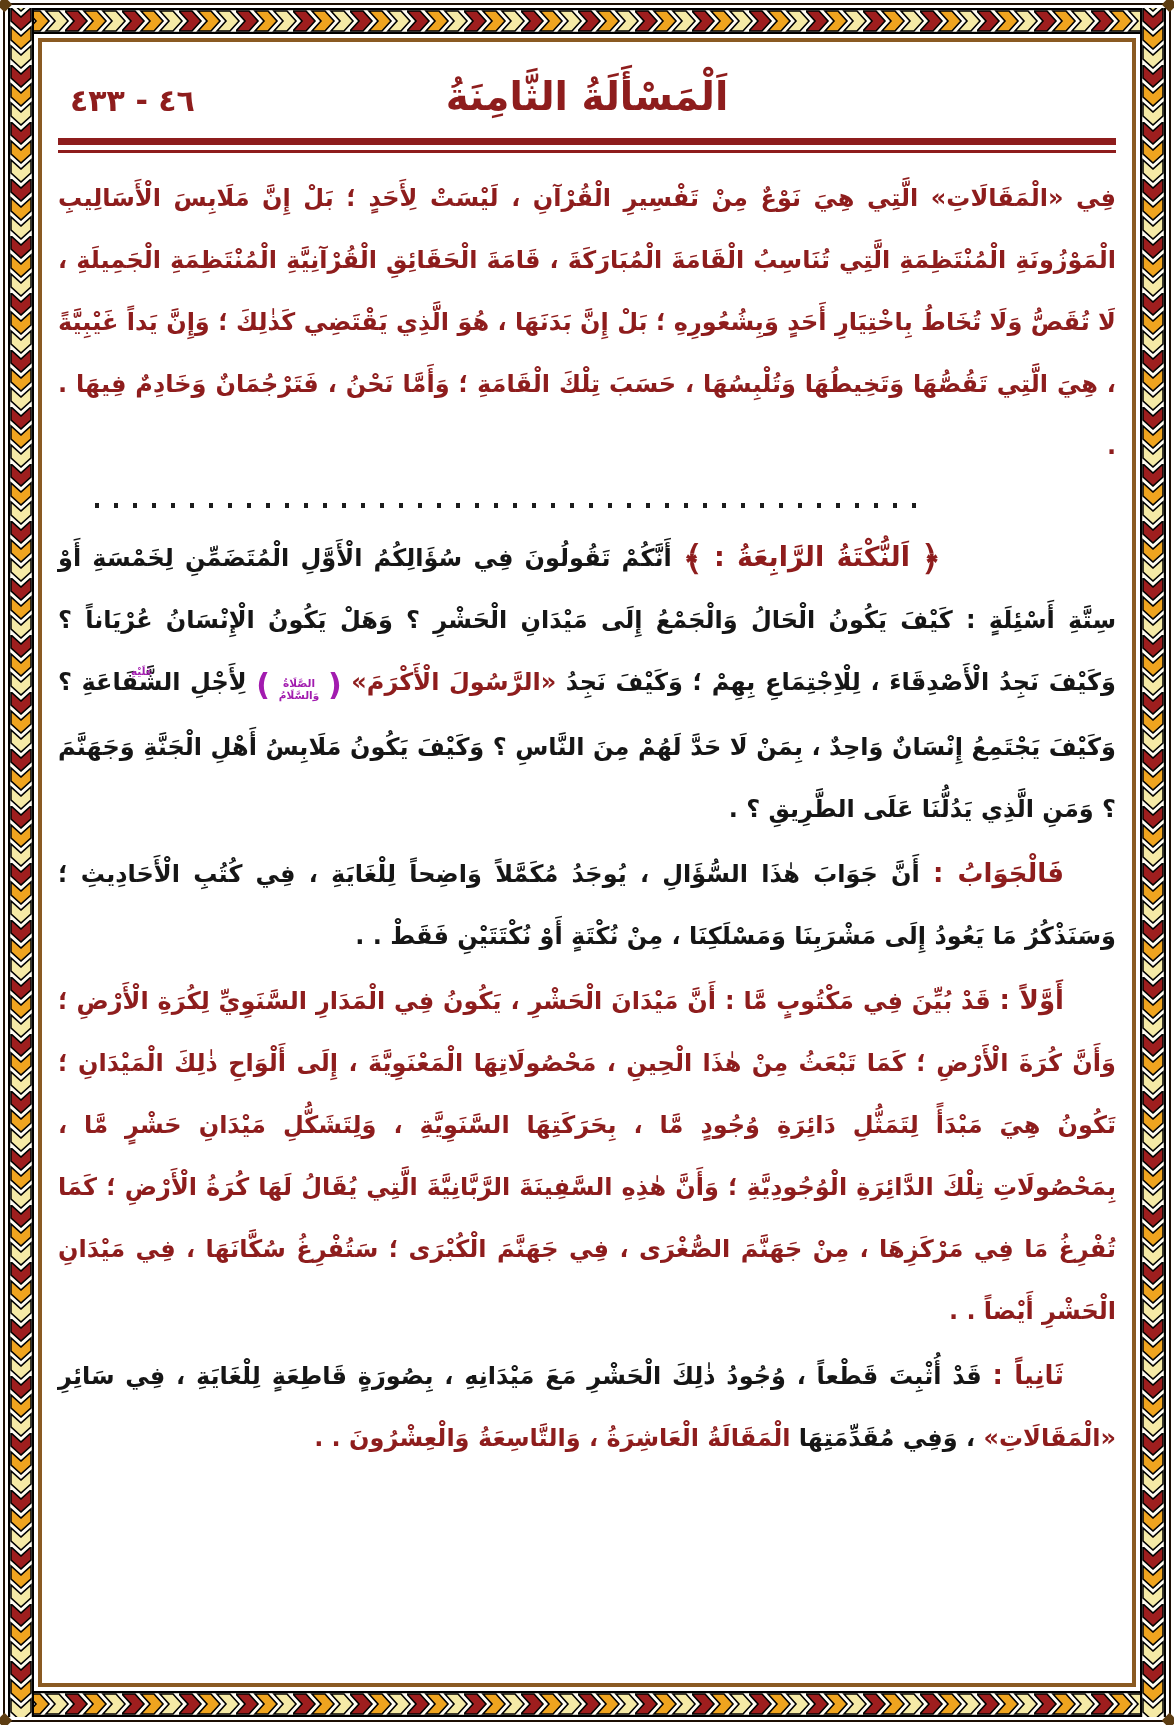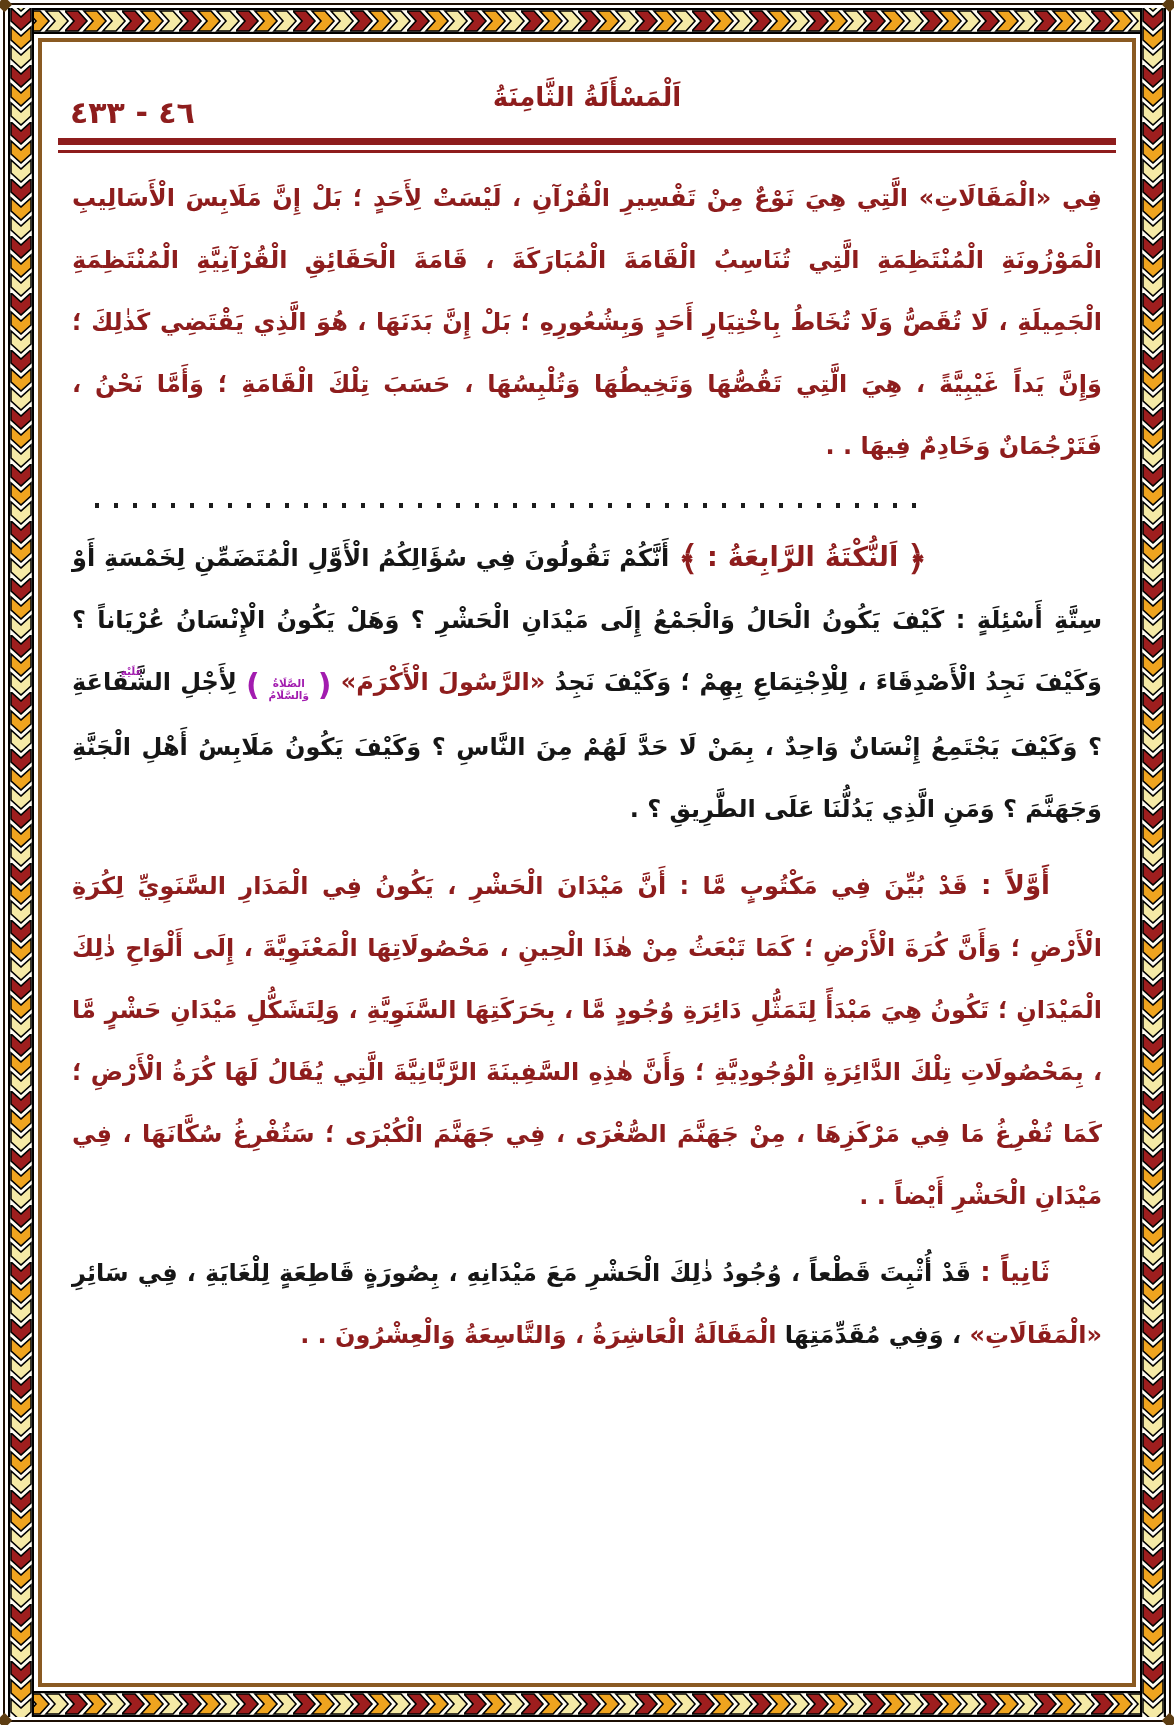--- a/index.html
+++ b/index.html
@@ -21,26 +21,26 @@
   .c-bl { bottom:-1px; left:-1px; } .c-br { bottom:-1px; right:-1px; }
 
   
   .content {
     position:absolute; top:50px; right:58px; left:58px; bottom:50px;
     direction:rtl; text-align:justify;
     color:#161616; font-weight:bold; font-size:24px; line-height:62px;
   }
   .red { color:#8e1d1d; }
   .page-header { position:relative; height:74px; margin-top:10px; }
-  .page-title  { margin:0; text-align:center; font-size:26px; line-height:74px; color:#8e1d1d; font-weight:bold; }
-  .page-ref    { position:absolute; left:12px; top:16px; direction:ltr; unicode-bidi:bidi-override;
+  .page-title  { margin:0; text-align:center; font-size:39px; line-height:74px; color:#8e1d1d; font-weight:bold; }
+  .page-ref    { position:absolute; left:12px; top:4px; direction:ltr; unicode-bidi:bidi-override;
                  font-size:30px; line-height:74px; color:#8e1d1d; font-weight:bold; }
   .header-rule { height:5px; border-top:7px solid #8e1d1d; border-bottom:3px solid #8e1d1d; margin:4px 0 14px; }
 
-  .para { margin:14px; }
+  .para { margin:0; }
   .intro  { margin-top:6px; }
   .dots   { height:5px; margin:26px 196px 18px 37px;
             background:repeating-linear-gradient(to right, #1c1c1c 0 4.5px, transparent 4.5px 19px); }
   .nukta  { text-indent:175px; margin-top:4px; }
   .indent { text-indent:52px; margin-top:2px; }
   .label  { font-size:26px; }
   .nukta-heading { font-size:27px; }
   .ornament { color:#8e1d1d; font-size:34px; line-height:0; vertical-align:-4px; }
   .seal { color:#a21caf; white-space:nowrap; }
   .seal-paren { font-size:30px; vertical-align:-5px; }
@@ -128,20 +128,21 @@
     </div>
 
     <div class="header-rule"></div>
 
     <p class="para red intro">فِي «الْمَقَالَاتِ» الَّتِي هِيَ نَوْعٌ مِنْ تَفْسِيرِ الْقُرْآنِ ، لَيْسَتْ لِأَحَدٍ ؛ بَلْ إِنَّ مَلَابِسَ الْأَسَالِيبِ الْمَوْزُونَةِ الْمُنْتَظِمَةِ الَّتِي تُنَاسِبُ الْقَامَةَ الْمُبَارَكَةَ ، قَامَةَ الْحَقَائِقِ الْقُرْآنِيَّةِ الْمُنْتَظِمَةِ الْجَمِيلَةِ ، لَا تُقَصُّ وَلَا تُخَاطُ بِاخْتِيَارِ أَحَدٍ وَبِشُعُورِهِ ؛ بَلْ إِنَّ بَدَنَهَا ، هُوَ الَّذِي يَقْتَضِي كَذٰلِكَ ؛ وَإِنَّ يَداً غَيْبِيَّةً ، هِيَ الَّتِي تَقُصُّهَا وَتَخِيطُهَا وَتُلْبِسُهَا ، حَسَبَ تِلْكَ الْقَامَةِ ؛ وَأَمَّا نَحْنُ ، فَتَرْجُمَانٌ وَخَادِمٌ فِيهَا . .</p>
 
     <div class="dots"></div>
 
     <p class="para nukta"><span class="ornament">﴿</span> <span class="red nukta-heading">اَلنُّكْتَةُ الرَّابِعَةُ :</span> <span class="ornament">﴾</span> <span>أَنَّكُمْ تَقُولُونَ فِي سُؤَالِكُمُ الْأَوَّلِ الْمُتَضَمِّنِ لِخَمْسَةِ أَوْ سِتَّةِ أَسْئِلَةٍ : كَيْفَ يَكُونُ الْحَالُ وَالْجَمْعُ إِلَى مَيْدَانِ الْحَشْرِ ؟ وَهَلْ يَكُونُ الْإِنْسَانُ عُرْيَاناً ؟ وَكَيْفَ نَجِدُ الْأَصْدِقَاءَ ، لِلْاِجْتِمَاعِ بِهِمْ ؛ وَكَيْفَ نَجِدُ</span> <span class="red">«الرَّسُولَ الْأَكْرَمَ»</span> <span class="seal"><span class="seal-paren">(</span><span class="seal-text">عَلَيْهِ الصَّلَاةُ وَالسَّلَامُ</span><span class="seal-paren">)</span></span> <span>لِأَجْلِ الشَّفَاعَةِ ؟ وَكَيْفَ يَجْتَمِعُ إِنْسَانٌ وَاحِدٌ ، بِمَنْ لَا حَدَّ لَهُمْ مِنَ النَّاسِ ؟ وَكَيْفَ يَكُونُ مَلَابِسُ أَهْلِ الْجَنَّةِ وَجَهَنَّمَ ؟ وَمَنِ الَّذِي يَدُلُّنَا عَلَى الطَّرِيقِ ؟ .</span></p>
 
+    <p class="para indent"><span class="red label">فَالْجَوَابُ :</span> <span>أَنَّ جَوَابَ هٰذَا السُّؤَالِ ، يُوجَدُ مُكَمَّلاً وَاضِحاً لِلْغَايَةِ ، فِي كُتُبِ الْأَحَادِيثِ ؛ وَسَنَذْكُرُ مَا يَعُودُ إِلَى مَشْرَبِنَا وَمَسْلَكِنَا ، مِنْ نُكْتَةٍ أَوْ نُكْتَتَيْنِ فَقَطْ . .</span></p>
 
     <p class="para red indent"><span class="label">أَوَّلاً :</span> <span>قَدْ بُيِّنَ فِي مَكْتُوبٍ مَّا : أَنَّ مَيْدَانَ الْحَشْرِ ، يَكُونُ فِي الْمَدَارِ السَّنَوِيِّ لِكُرَةِ الْأَرْضِ ؛ وَأَنَّ كُرَةَ الْأَرْضِ ؛ كَمَا تَبْعَثُ مِنْ هٰذَا الْحِينِ ، مَحْصُولَاتِهَا الْمَعْنَوِيَّةَ ، إِلَى أَلْوَاحِ ذٰلِكَ الْمَيْدَانِ ؛ تَكُونُ هِيَ مَبْدَأً لِتَمَثُّلِ دَائِرَةِ وُجُودٍ مَّا ، بِحَرَكَتِهَا السَّنَوِيَّةِ ، وَلِتَشَكُّلِ مَيْدَانِ حَشْرٍ مَّا ، بِمَحْصُولَاتِ تِلْكَ الدَّائِرَةِ الْوُجُودِيَّةِ ؛ وَأَنَّ هٰذِهِ السَّفِينَةَ الرَّبَّانِيَّةَ الَّتِي يُقَالُ لَهَا كُرَةُ الْأَرْضِ ؛ كَمَا تُفْرِغُ مَا فِي مَرْكَزِهَا ، مِنْ جَهَنَّمَ الصُّغْرَى ، فِي جَهَنَّمَ الْكُبْرَى ؛ سَتُفْرِغُ سُكَّانَهَا ، فِي مَيْدَانِ الْحَشْرِ أَيْضاً . .</span></p>
 
     <p class="para indent"><span class="red label">ثَانِياً :</span> <span>قَدْ أُثْبِتَ قَطْعاً ، وُجُودُ ذٰلِكَ الْحَشْرِ مَعَ مَيْدَانِهِ ، بِصُورَةٍ قَاطِعَةٍ لِلْغَايَةِ ، فِي سَائِرِ</span> <span class="red">«الْمَقَالَاتِ»</span> <span>، وَفِي مُقَدِّمَتِهَا</span> <span class="red">الْمَقَالَةُ الْعَاشِرَةُ ، وَالتَّاسِعَةُ وَالْعِشْرُونَ . .</span></p>
 
 
   </div>
 </div>
 
 </body></html>

